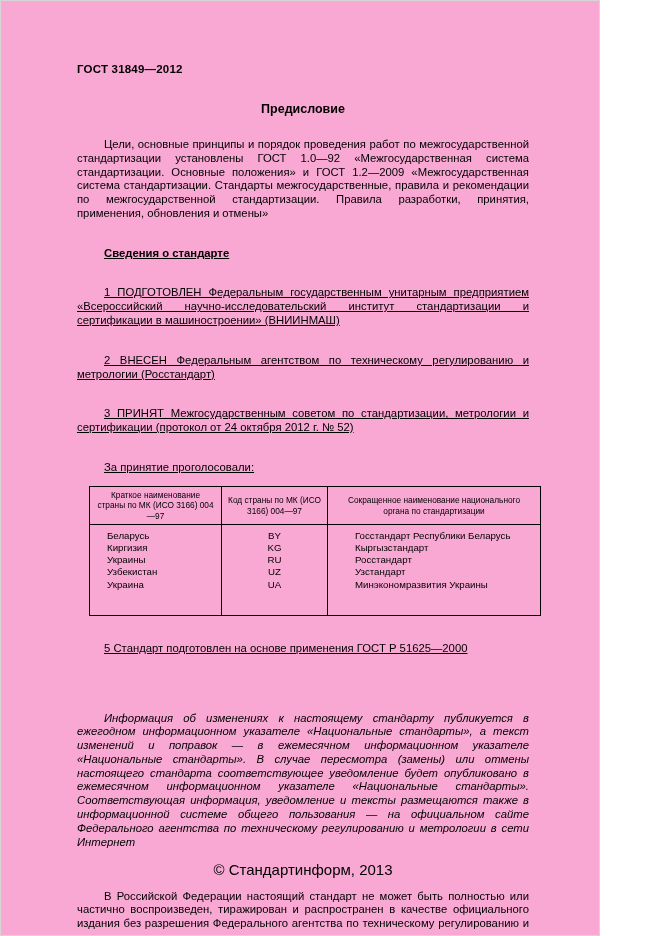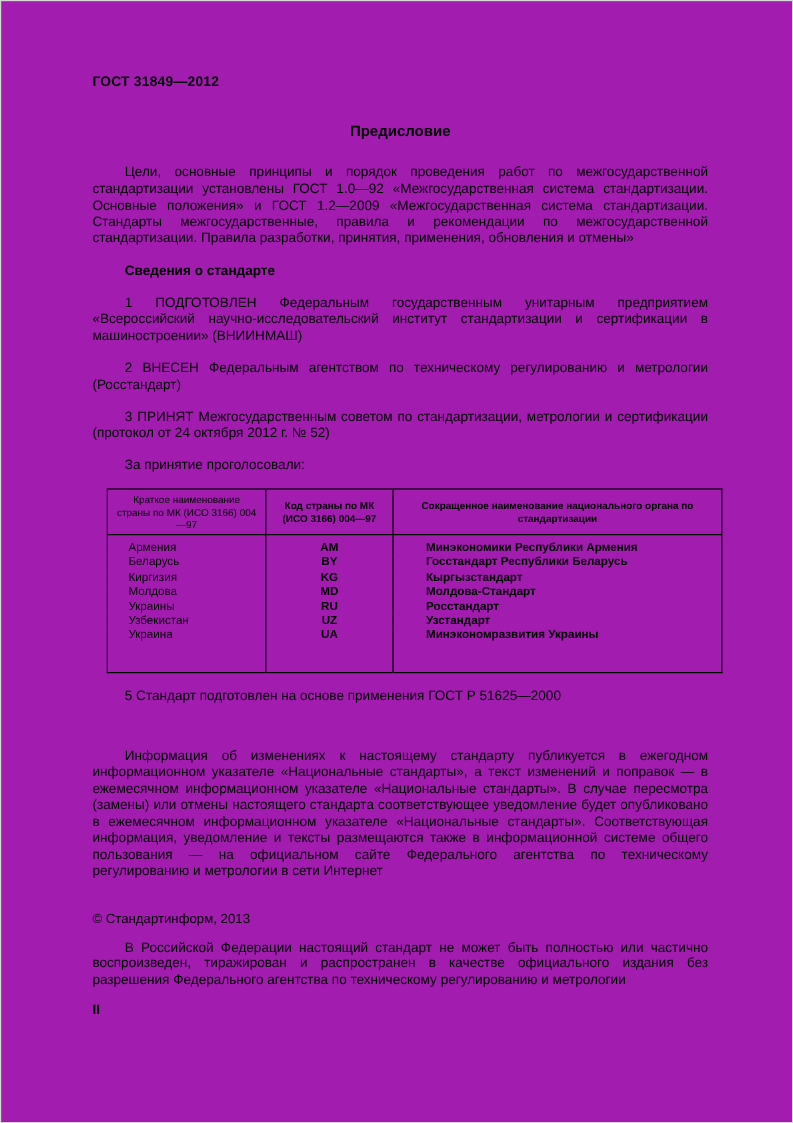--- a/index.html
+++ b/index.html
@@ -6,24 +6,24 @@
     margin: 0;
     padding: 0;
     background: #ffffff;
   }
   body {
     font-family: "Liberation Sans", sans-serif;
     color: #000000;
     -webkit-font-smoothing: antialiased;
   }
   .page {
-    width: 661px;
+    width: 600px;
     height: 936px;
     box-sizing: border-box;
-    background: #a21caf;
+    background: #f9a8d4;
     border: 1px solid #d6d6d6;
     padding: 62px 70px 0 76px;
     position: relative;
     overflow: hidden;
   }
   .doc-number {
     font-size: 11.5px;
     font-weight: bold;
     letter-spacing: 0.2px;
   }
@@ -32,29 +32,30 @@
     font-weight: bold;
     text-align: center;
     margin-top: 27px;
   }
   .para {
     font-size: 11.3px;
     line-height: 1.22;
     text-align: justify;
   }
   .ind { text-indent: 27px; }
-  .mt  { margin-top: 13px; }
+  .mt  { margin-top: 26px; text-decoration: underline; }
   .heading { font-weight: bold; }
   .notice {
-    margin-top: 36px;
+    font-style: italic;
+    margin-top: 56px;
   }
   .copyright {
-    font-size: 11px;
-    text-align: left;
-    margin-top: 26px;
+    font-size: 15px;
+    text-align: center;
+    margin-top: 12px;
   }
   .restriction { }
   .page-number {
     font-size: 11.3px;
     margin-top: 4px;
     font-weight: bold;
   }
   
   .vote-table {
     width: 100%;
@@ -70,21 +71,21 @@
   .vote-table th {
     font-weight: normal;
     font-size: 8.3px;
     line-height: 1.25;
     text-align: center;
     vertical-align: middle;
     padding: 3px 6px;
     border-bottom: 1px solid #000;
   }
   .vote-table th + th,
-  .vote-table td + td { border-left: 1px solid #000; font-weight: bold; }
+  .vote-table td + td { border-left: 1px solid #000; }
   .vote-table td {
     font-size: 9.7px;
     line-height: 1.25;
     padding: 0 4px;
     vertical-align: top;
   }
   .vote-table tbody tr:first-child td { padding-top: 5px; }
   .vote-table tbody tr:last-child td { padding-bottom: 24px; }
   .vote-table td.country { padding-left: 17px; }
   .vote-table td.code { text-align: center; }
@@ -121,38 +122,28 @@
     </colgroup>
     <thead>
       <tr>
         <th>Краткое наименование страны по МК (ИСО 3166) 004—97</th>
         <th>Код страны по МК (ИСО 3166) 004—97</th>
         <th>Сокращенное наименование национального органа по стандартизации</th>
       </tr>
     </thead>
     <tbody>
       <tr>
-        <td class="country">Армения</td>
-        <td class="code">AM</td>
-        <td class="org">Минэкономики Республики Армения</td>
-      </tr>
-      <tr>
         <td class="country">Беларусь</td>
         <td class="code">BY</td>
         <td class="org">Госстандарт Республики Беларусь</td>
       </tr>
       <tr>
         <td class="country">Киргизия</td>
         <td class="code">KG</td>
         <td class="org">Кыргызстандарт</td>
-      </tr>
-      <tr>
-        <td class="country">Молдова</td>
-        <td class="code">MD</td>
-        <td class="org">Молдова-Стандарт</td>
       </tr>
       <tr>
         <td class="country">Украины</td>
         <td class="code">RU</td>
         <td class="org">Росстандарт</td>
       </tr>
       <tr>
         <td class="country">Узбекистан</td>
         <td class="code">UZ</td>
         <td class="org">Узстандарт</td>

